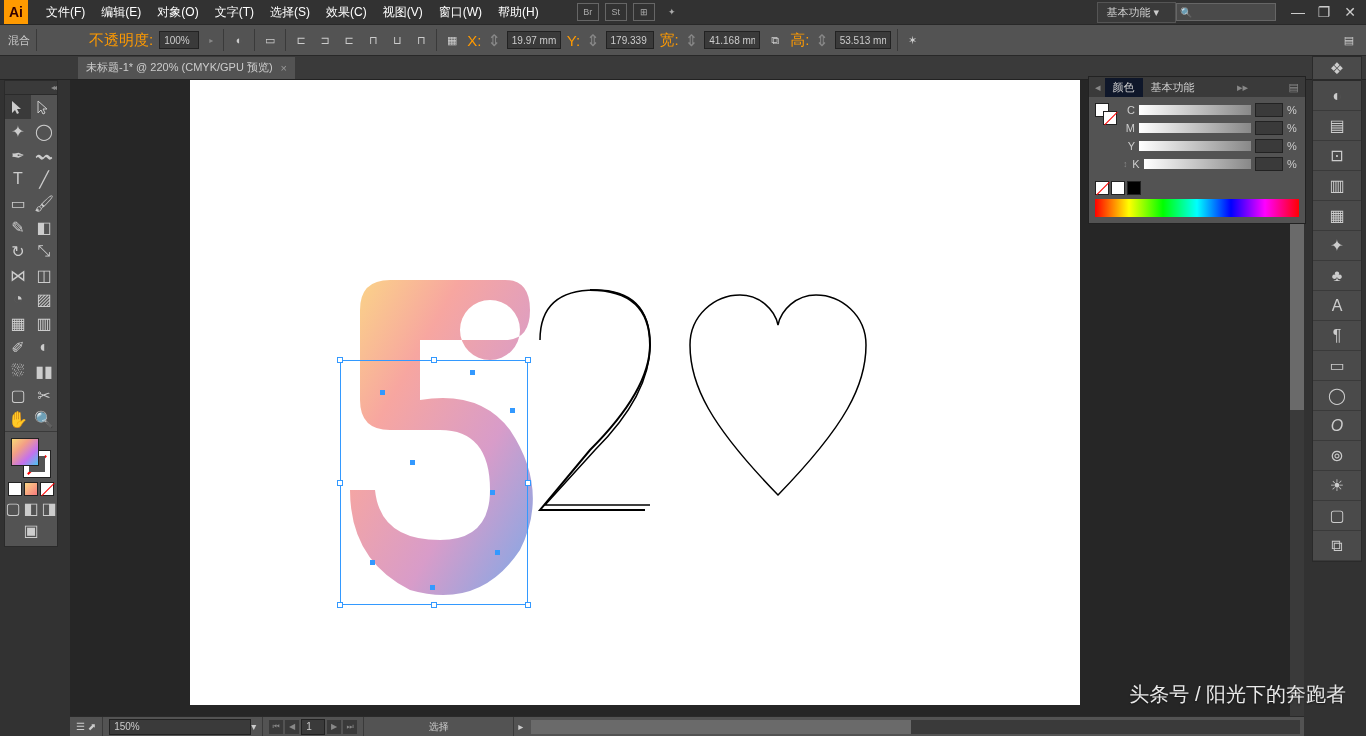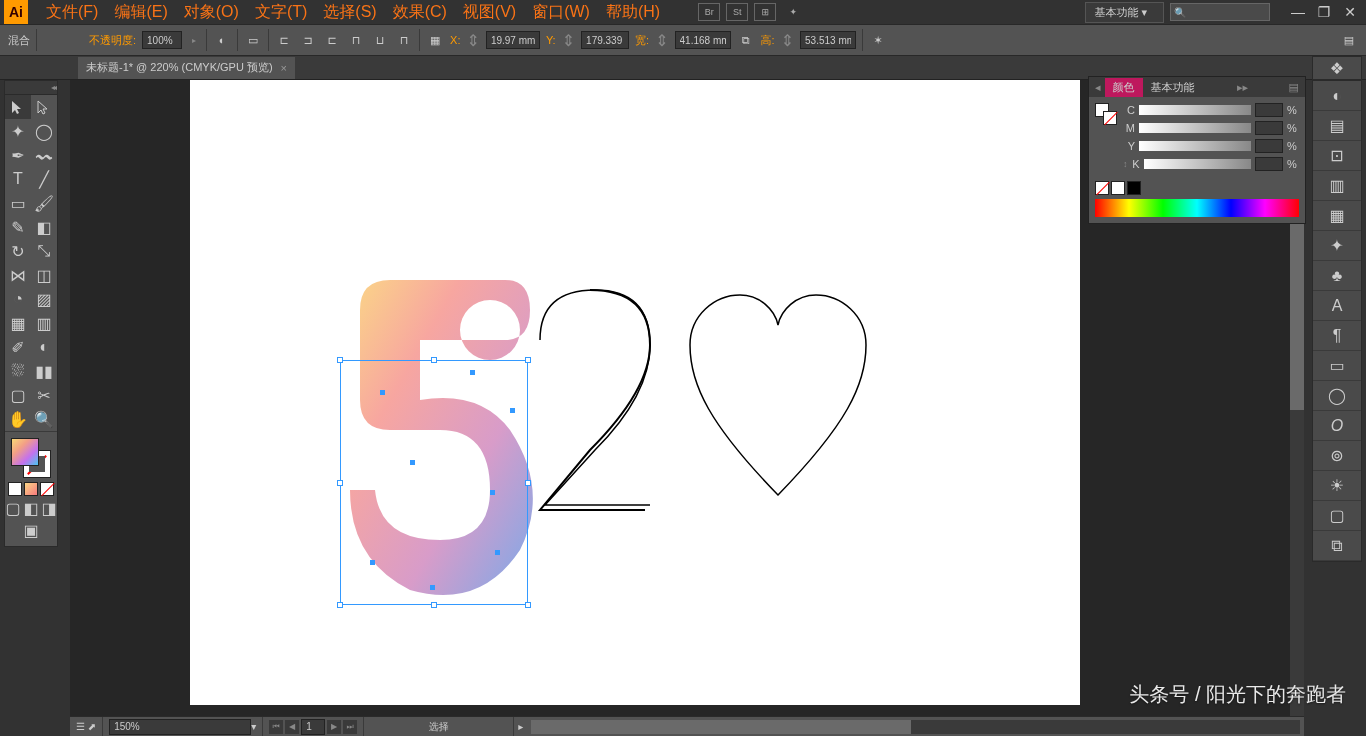--- a/index.html
+++ b/index.html
@@ -1,31 +1,31 @@
 <!DOCTYPE html>
 <html><head>
 <meta charset="utf-8">
 <style>
 * { margin: 0; padding: 0; box-sizing: border-box; font-family: "Microsoft YaHei", sans-serif; }
 body { width: 1366px; height: 736px; background: #323232; overflow: hidden; position: relative; }
 
 
 .menubar { height: 24px; background: #323232; display: flex; align-items: center; padding-left: 4px; }
 .app-icon { width: 24px; height: 24px; background: #ff9a00; display: flex; align-items: center; justify-content: center; color: #330000; font-weight: bold; font-size: 14px; margin-right: 10px; }
-.menu-item { color: #f97316; font-size: 16px; padding: 0 8px; cursor: pointer; }
-.menubar-right { margin-left: auto; display: flex; align-items: center; gap: 6px; padding-right: 4px; }
+.menu-item { color: #ffffff; font-size: 12px; padding: 0 8px; cursor: pointer; }
+.menubar-right { margin-left: auto; display: flex; align-items: center; padding-right: 4px; }
 .menubar-icon { width: 22px; height: 18px; border: 1px solid #666; display: flex; align-items: center; justify-content: center; color: #aaa; font-size: 9px; }
 .workspace-selector { background: #3a3a3a; color: #ccc; font-size: 11px; padding: 2px 16px 2px 8px; border: 1px solid #555; }
 .search-box { width: 100px; height: 18px; background: #4a4a4a; border: 1px solid #666; display: flex; align-items: center; padding-left: 3px; }
 .window-controls { display: flex; gap: 2px; margin-left: 10px; }
 .win-btn { width: 24px; height: 18px; color: #ccc; display: flex; align-items: center; justify-content: center; font-size: 14px; cursor: pointer; }
 
 
 .controlbar { height: 32px; background: #535353; border-top: 1px solid #282828; border-bottom: 1px solid #282828; display: flex; align-items: center; padding: 0 8px; gap: 6px; }
-.ctrl-label { color: #ff9a00; font-size: 11px; }
+.ctrl-label { color: #ff9a00; font-size: 15px; }
 .ctrl-sublabel { color: #ccc; font-size: 11px; }
 .ctrl-input { background: #3a3a3a; border: 1px solid #222; color: #ccc; font-size: 10px; height: 18px; padding: 0 4px; }
 .ctrl-icon { width: 18px; height: 18px; display: flex; align-items: center; justify-content: center; color: #ccc; font-size: 11px; }
 .ctrl-sep { width: 1px; height: 22px; background: #3a3a3a; }
 .ctrl-arrow { color: #888; font-size: 8px; padding: 0 4px; }
 
 
 .tabbar { height: 24px; background: #3a3a3a; display: flex; align-items: center; padding-left: 78px; border-bottom: 1px solid #222; }
 .doc-tab { background: #535353; color: #ccc; font-size: 11px; padding: 3px 8px; display: flex; align-items: center; gap: 8px; height: 22px; }
 .doc-tab-close { color: #999; font-size: 11px; cursor: pointer; }
@@ -58,21 +58,21 @@
 .sel-handle { position: absolute; width: 6px; height: 6px; background: #fff; border: 1px solid #3399ff; }
 .sel-anchor { position: absolute; width: 5px; height: 5px; background: #3399ff; }
 
 
 .right-dock { position: absolute; right: 4px; top: 80px; width: 50px; background: #4a4a4a; border: 1px solid #2a2a2a; display: flex; flex-direction: column; }
 .dock-btn { height: 30px; display: flex; align-items: center; justify-content: center; color: #ccc; cursor: pointer; border-bottom: 1px solid #3a3a3a; }
 
 .color-panel { position: absolute; right: 60px; top: 76px; width: 218px; background: #535353; border: 1px solid #222; font-size: 11px; color: #ccc; }
 .panel-tabs { display: flex; background: #3a3a3a; height: 20px; align-items: center; padding-left: 2px; }
 .panel-tab { padding: 2px 8px; font-size: 11px; cursor: pointer; }
-.panel-tab.active { background: #be185d; }
+.panel-tab.active { background: #0f172a; }
 .panel-menu { margin-left: auto; padding: 0 6px; color: #888; cursor: pointer; }
 .panel-body { padding: 6px; }
 .color-row { display: flex; align-items: center; gap: 4px; margin-bottom: 4px; }
 .color-label { width: 12px; text-align: right; color: #ccc; }
 .color-slider { flex: 1; height: 10px; background: linear-gradient(90deg, #fff, #888); position: relative; }
 .color-val { width: 28px; height: 14px; background: #3a3a3a; border: 1px solid #222; }
 .color-pct { width: 12px; }
 .spectrum { height: 18px; background: linear-gradient(90deg, red, yellow, lime, cyan, blue, magenta, red); }
 .panel-swatch-row { display: flex; gap: 2px; margin: 4px 0; }
 .panel-fillstroke { width: 22px; height: 22px; position: relative; }

